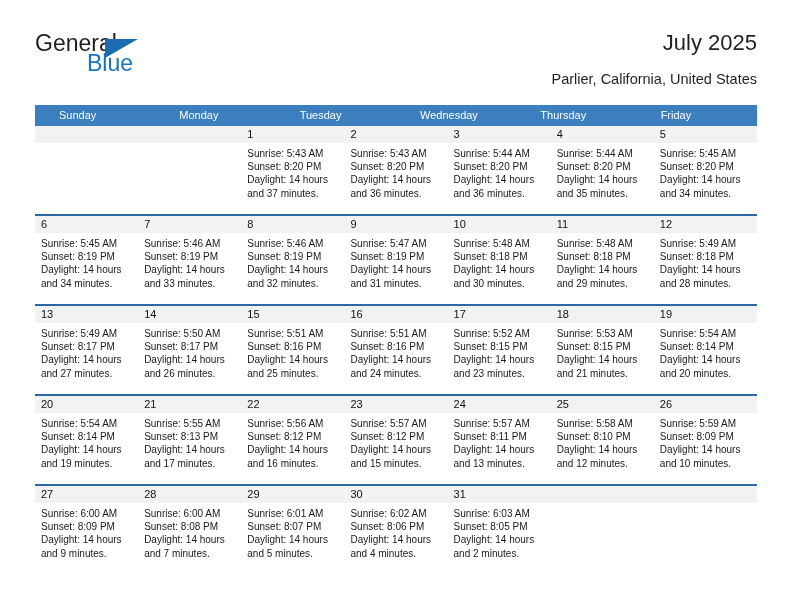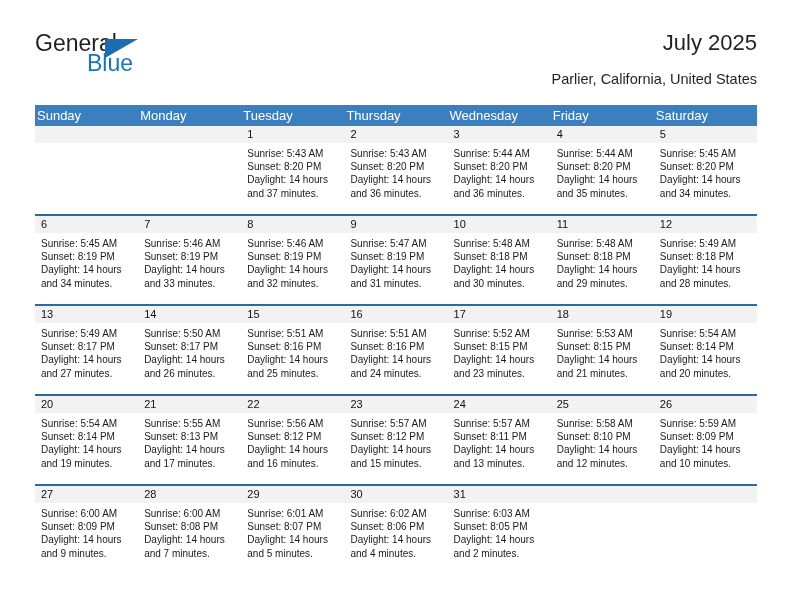--- a/index.html
+++ b/index.html
@@ -93,23 +93,23 @@
     width: 722px;
   }
   .weekday-row {
     display: flex;
     background: #3c7fbf;
     height: 21px;
   }
   .weekday-cell {
     flex: 1 1 0;
     color: #ffffff;
-    font-size: 13px;
+    font-size: 11px;
     line-height: 21px;
-    padding-left: 2px;
+    padding-left: 24px;
     box-sizing: border-box;
     white-space: nowrap;
   }
   .week-row {
     display: flex;
     height: 90px;
     border-bottom: 2px solid #2c699f;
     box-sizing: border-box;
   }
   .week-row.last {
@@ -159,24 +159,23 @@
       <div class="cal-subtitle">Parlier, California, United States</div>
     </div>
 
   </div>
 
   <div class="calendar">
     <div class="weekday-row">
       <div class="weekday-cell">Sunday</div>
       <div class="weekday-cell">Monday</div>
       <div class="weekday-cell">Tuesday</div>
+      <div class="weekday-cell">Wednesday</div>
       <div class="weekday-cell">Thursday</div>
-      <div class="weekday-cell">Wednesday</div>
       <div class="weekday-cell">Friday</div>
-      <div class="weekday-cell">Saturday</div>
     </div>
 
     <div class="week-row">
       <div class="day-cell empty">
         <div class="day-number"></div>
 
       </div>
       <div class="day-cell empty">
         <div class="day-number"></div>
 

